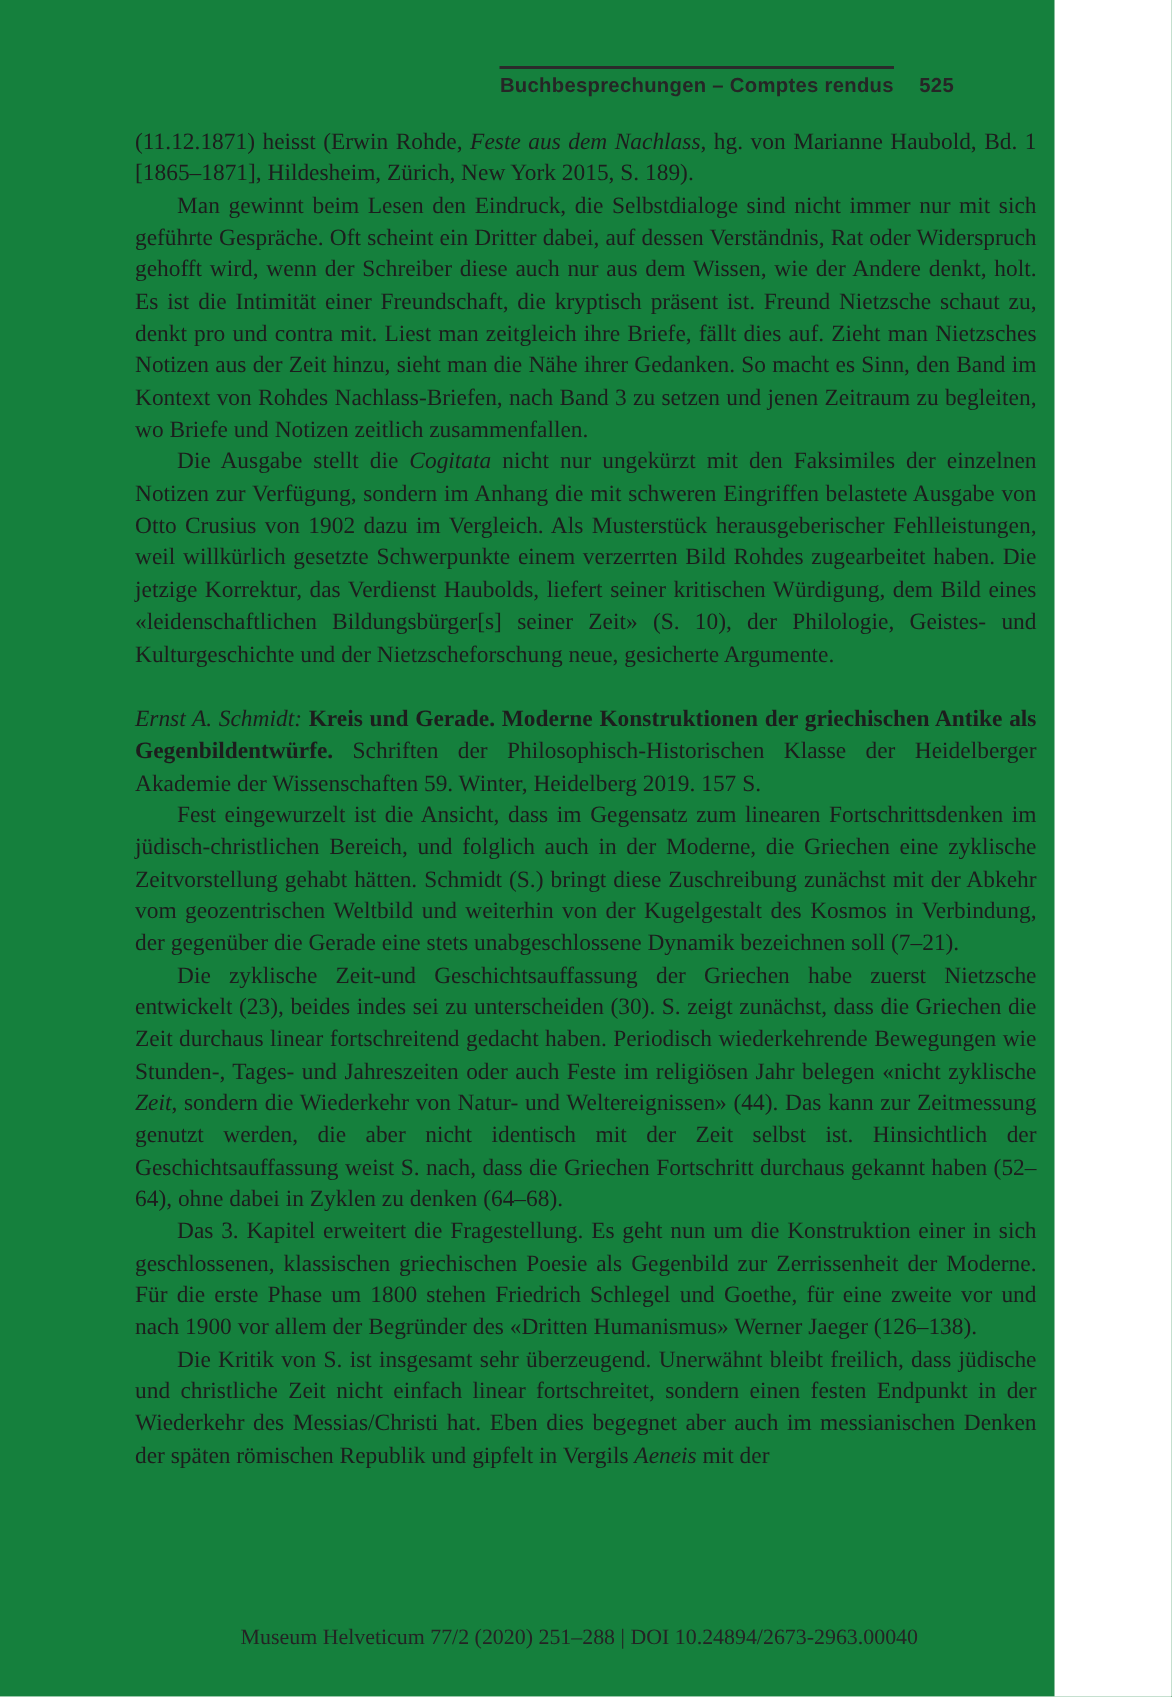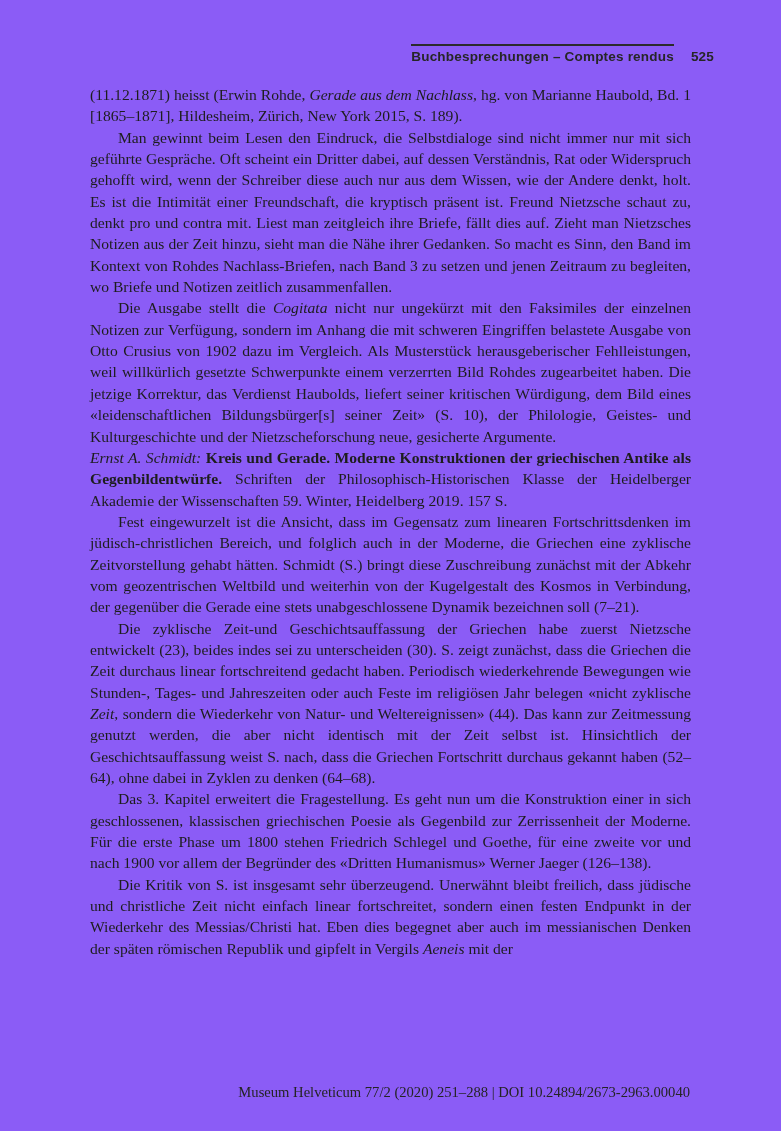--- a/index.html
+++ b/index.html
@@ -2,23 +2,23 @@
 <html><head>
 <meta charset="utf-8">
 <style>
   html, body {
     margin: 0;
     padding: 0;
     background: #ffffff;
   }
   .page {
     position: relative;
-    width: 781px;
+    width: 703px;
     height: 1131px;
-    background: #8b5cf6;
+    background: #15803d;
     font-family: "Liberation Serif", serif;
     color: #1d1d1d;
     overflow: hidden;
   }
   .running-head {
     position: absolute;
     top: 43px;
     right: 67px;
     display: flex;
     align-items: baseline;
@@ -50,20 +50,21 @@
     padding: 0;
   }
   .para.indent {
     text-indent: 28px;
   }
   .para.signature {
     text-align: right;
     font-style: italic;
   }
   .para.heading {
+    margin-top: 22px;
   }
   .para i { font-style: italic; }
   .para b { font-weight: 700; }
   .page-footer {
     position: absolute;
     top: 1084px;
     right: 91px;
     font-family: "Liberation Serif", serif;
     font-size: 14.6px;
     color: #242424;
@@ -74,21 +75,21 @@
 <body>
 
 <div class="page">
 
   <div class="running-head">
     <span class="head-title">Buchbesprechungen – Comptes rendus</span>
     <span class="head-page">525</span>
   </div>
 
   <div class="body-text">
-      <p class="para body"><span>(11.12.1871) heisst (Erwin Rohde, </span><i>Gerade aus dem Nachlass</i><span>, hg. von Marianne Haubold, Bd. 1 [1865–1871], Hildesheim, Zürich, New York 2015, S. 189).</span></p>
+      <p class="para body"><span>(11.12.1871) heisst (Erwin Rohde, </span><i>Feste aus dem Nachlass</i><span>, hg. von Marianne Haubold, Bd. 1 [1865–1871], Hildesheim, Zürich, New York 2015, S. 189).</span></p>
       <p class="para body indent"><span>Man gewinnt beim Lesen den Eindruck, die Selbstdialoge sind nicht immer nur mit sich geführte Gespräche. Oft scheint ein Dritter dabei, auf dessen Verständnis, Rat oder Widerspruch gehofft wird, wenn der Schreiber diese auch nur aus dem Wissen, wie der Andere denkt, holt. Es ist die Intimität einer Freundschaft, die kryptisch präsent ist. Freund Nietzsche schaut zu, denkt pro und contra mit. Liest man zeitgleich ihre Briefe, fällt dies auf. Zieht man Nietzsches Notizen aus der Zeit hinzu, sieht man die Nähe ihrer Gedanken. So macht es Sinn, den Band im Kontext von Rohdes Nachlass-Briefen, nach Band 3 zu setzen und jenen Zeitraum zu begleiten, wo Briefe und Notizen zeitlich zusammenfallen.</span></p>
       <p class="para body indent"><span>Die Ausgabe stellt die </span><i>Cogitata</i><span> nicht nur ungekürzt mit den Faksimiles der einzelnen Notizen zur Verfügung, sondern im Anhang die mit schweren Eingriffen belastete Ausgabe von Otto Crusius von 1902 dazu im Vergleich. Als Musterstück herausgeberischer Fehlleistungen, weil willkürlich gesetzte Schwerpunkte einem verzerrten Bild Rohdes zugearbeitet haben. Die jetzige Korrektur, das Verdienst Haubolds, liefert seiner kritischen Würdigung, dem Bild eines «leidenschaftlichen Bildungsbürger[s] seiner Zeit» (S. 10), der Philologie, Geistes- und Kulturgeschichte und der Nietzscheforschung neue, gesicherte Argumente.</span></p>
       <p class="para heading"><i>Ernst A. Schmidt:</i><span> </span><b>Kreis und Gerade. Moderne Konstruktionen der griechischen Antike als Gegenbildentwürfe.</b><span> Schriften der Philosophisch-Historischen Klasse der Heidelberger Akademie der Wissenschaften 59. Winter, Heidelberg 2019. 157 S.</span></p>
       <p class="para body indent"><span>Fest eingewurzelt ist die Ansicht, dass im Gegensatz zum linearen Fortschrittsdenken im jüdisch-christlichen Bereich, und folglich auch in der Moderne, die Griechen eine zyklische Zeitvorstellung gehabt hätten. Schmidt (S.) bringt diese Zuschreibung zunächst mit der Abkehr vom geozentrischen Weltbild und weiterhin von der Kugelgestalt des Kosmos in Verbindung, der gegenüber die Gerade eine stets unabgeschlossene Dynamik bezeichnen soll (7–21).</span></p>
       <p class="para body indent"><span>Die zyklische Zeit-und Geschichtsauffassung der Griechen habe zuerst Nietzsche entwickelt (23), beides indes sei zu unterscheiden (30). S. zeigt zunächst, dass die Griechen die Zeit durchaus linear fortschreitend gedacht haben. Periodisch wiederkehrende Bewegungen wie Stunden-, Tages- und Jahreszeiten oder auch Feste im religiösen Jahr belegen «nicht zyklische </span><i>Zeit</i><span>, sondern die Wiederkehr von Natur- und Weltereignissen» (44). Das kann zur Zeitmessung genutzt werden, die aber nicht identisch mit der Zeit selbst ist. Hinsichtlich der Geschichtsauffassung weist S. nach, dass die Griechen Fortschritt durchaus gekannt haben (52–64), ohne dabei in Zyklen zu denken (64–68).</span></p>
       <p class="para body indent"><span>Das 3. Kapitel erweitert die Fragestellung. Es geht nun um die Konstruktion einer in sich geschlossenen, klassischen griechischen Poesie als Gegenbild zur Zerrissenheit der Moderne. Für die erste Phase um 1800 stehen Friedrich Schlegel und Goethe, für eine zweite vor und nach 1900 vor allem der Begründer des «Dritten Humanismus» Werner Jaeger (126–138).</span></p>
       <p class="para body indent"><span>Die Kritik von S. ist insgesamt sehr überzeugend. Unerwähnt bleibt freilich, dass jüdische und christliche Zeit nicht einfach linear fortschreitet, sondern einen festen Endpunkt in der Wiederkehr des Messias/Christi hat. Eben dies begegnet aber auch im messianischen Denken der späten römischen Republik und gipfelt in Vergils </span><i>Aeneis</i><span> mit der</span></p>
     </div>
 
   <div class="page-footer">Museum Helveticum 77/2 (2020) 251–288 | DOI 10.24894/2673-2963.00040</div>

